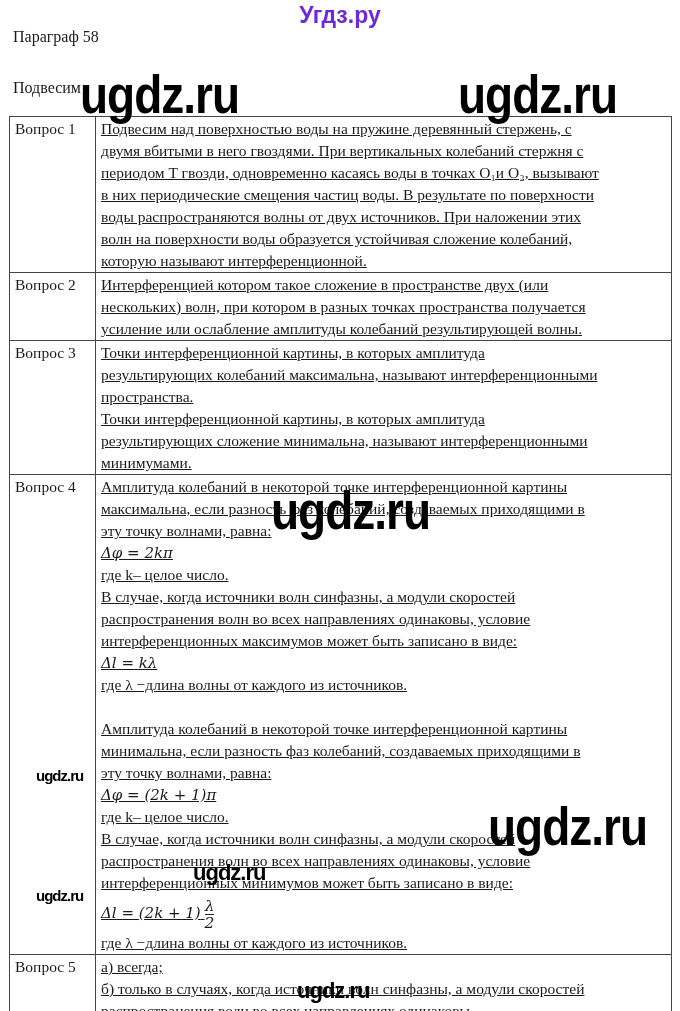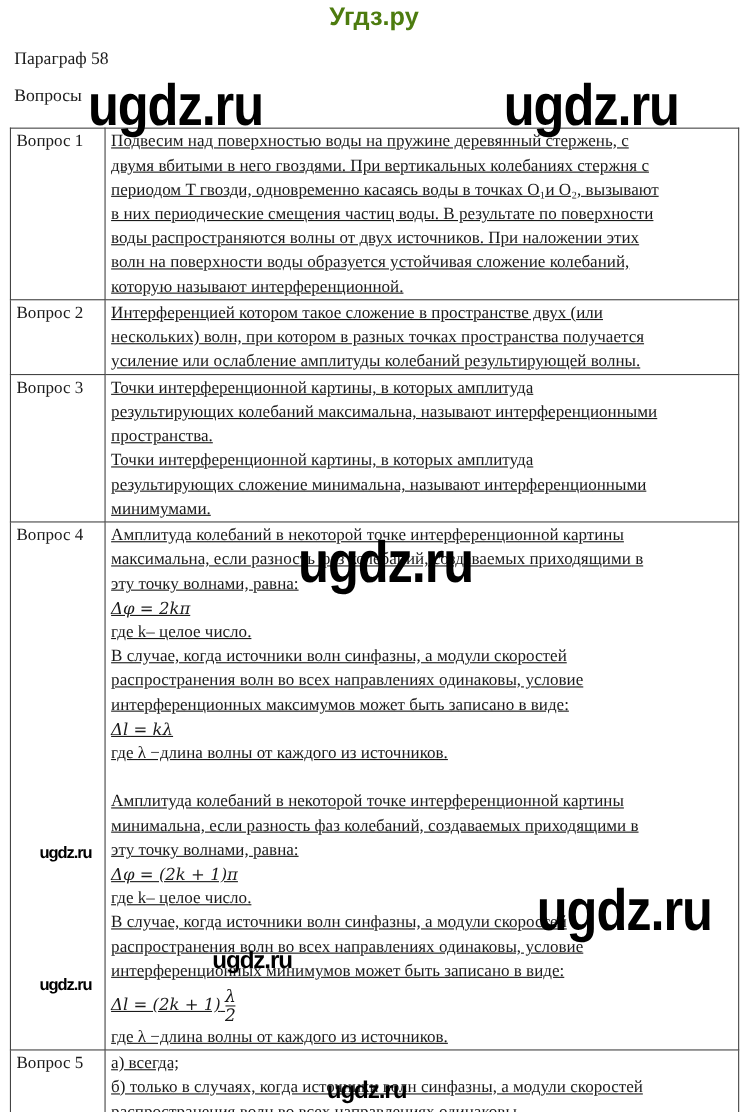--- a/index.html
+++ b/index.html
@@ -1,20 +1,20 @@
 <!DOCTYPE html>
 <html><head>
   <meta charset="utf-8">
   <style>
     html, body { margin: 0; padding: 0; background: #ffffff; }
     body { width: 680px; height: 1011px; position: relative; overflow: hidden;
            font-family: "Liberation Serif", serif; color: #1a1a1a; }
     .site-title { position: absolute; top: 2px; left: 0; width: 680px; text-align: center;
-                  font-family: "Liberation Sans", sans-serif; font-weight: bold; font-size: 23px; color: #4d7c0f; }
-    .para { position: absolute; left: 13px; top: 45px; font-size: 16px; text-align: center; }
+                  font-family: "Liberation Sans", sans-serif; font-weight: bold; font-size: 23px; color: #6d28d9; }
+    .para { position: absolute; left: 13px; top: 28px; font-size: 16px; text-align: center; }
     .questions { position: absolute; left: 13px; top: 79px; font-size: 16px; }
     .wm { position: absolute; font-family: "Liberation Sans", sans-serif; font-weight: bold; color: #000;
           letter-spacing: -1px; z-index: 5; }
     .wm-big { font-size: 46px; transform: scaleY(1.15); }
     .wm-small { font-size: 15px; }
     .wm-mid { font-size: 22px; }
     table { position: absolute; left: 9px; top: 116px; width: 663px; border-collapse: collapse; font-size: 15.5px; line-height: 22px; }
     td { border: 1.5px solid #444; vertical-align: top; padding: 1px 5px 0 5px; }
     td.q { width: 75px; white-space: nowrap; }
     .line { display: block; text-decoration: underline; }
@@ -22,38 +22,38 @@
     .blank { height: 22px; }
     .frac { display: inline-block; vertical-align: middle; text-align: center; font-family: "DejaVu Serif", serif; font-style: italic; line-height: 16px; }
     .frac span { display: block; }
     .frac .num { border-bottom: 1px solid #222; }
   </style>
 </head>
 <body>
 
 <div class="site-title">Угдз.ру</div>
 <div class="para">Параграф 58</div>
-<div class="questions">Вопросы</div>
+<div class="questions">Подвесим</div>
 
 <div class="wm wm-big" style="left:80px; top:68px;">ugdz.ru</div>
 <div class="wm wm-big" style="left:458px; top:68px;">ugdz.ru</div>
 <div class="wm wm-big" style="left:271px; top:484px;">ugdz.ru</div>
 <div class="wm wm-big" style="left:488px; top:800px;">ugdz.ru</div>
 <div class="wm wm-small" style="left:36px; top:767px;">ugdz.ru</div>
 <div class="wm wm-mid" style="left:193px; top:860px;">ugdz.ru</div>
 <div class="wm wm-small" style="left:36px; top:887px;">ugdz.ru</div>
 <div class="wm wm-mid" style="left:297px; top:978px;">ugdz.ru</div>
 
 <table>
   <tbody>
       <tr>
     <td class="q">Вопрос 1</td>
     <td>
       <span class="line">Подвесим над поверхностью воды на пружине деревянный стержень, с</span>
-      <span class="line">двумя вбитыми в него гвоздями. При вертикальных колебаниях стержня с</span>
+      <span class="line">двумя вбитыми в него гвоздями. При вертикальных колебаний стержня с</span>
       <span class="line">периодом T гвозди, одновременно касаясь воды в точках O₁и O₂, вызывают</span>
       <span class="line">в них периодические смещения частиц воды. В результате по поверхности</span>
       <span class="line">воды распространяются волны от двух источников. При наложении этих</span>
       <span class="line">волн на поверхности воды образуется устойчивая сложение колебаний,</span>
       <span class="line">которую называют интерференционной.</span>
     </td>
   </tr>
   <tr>
     <td class="q">Вопрос 2</td>
     <td>

